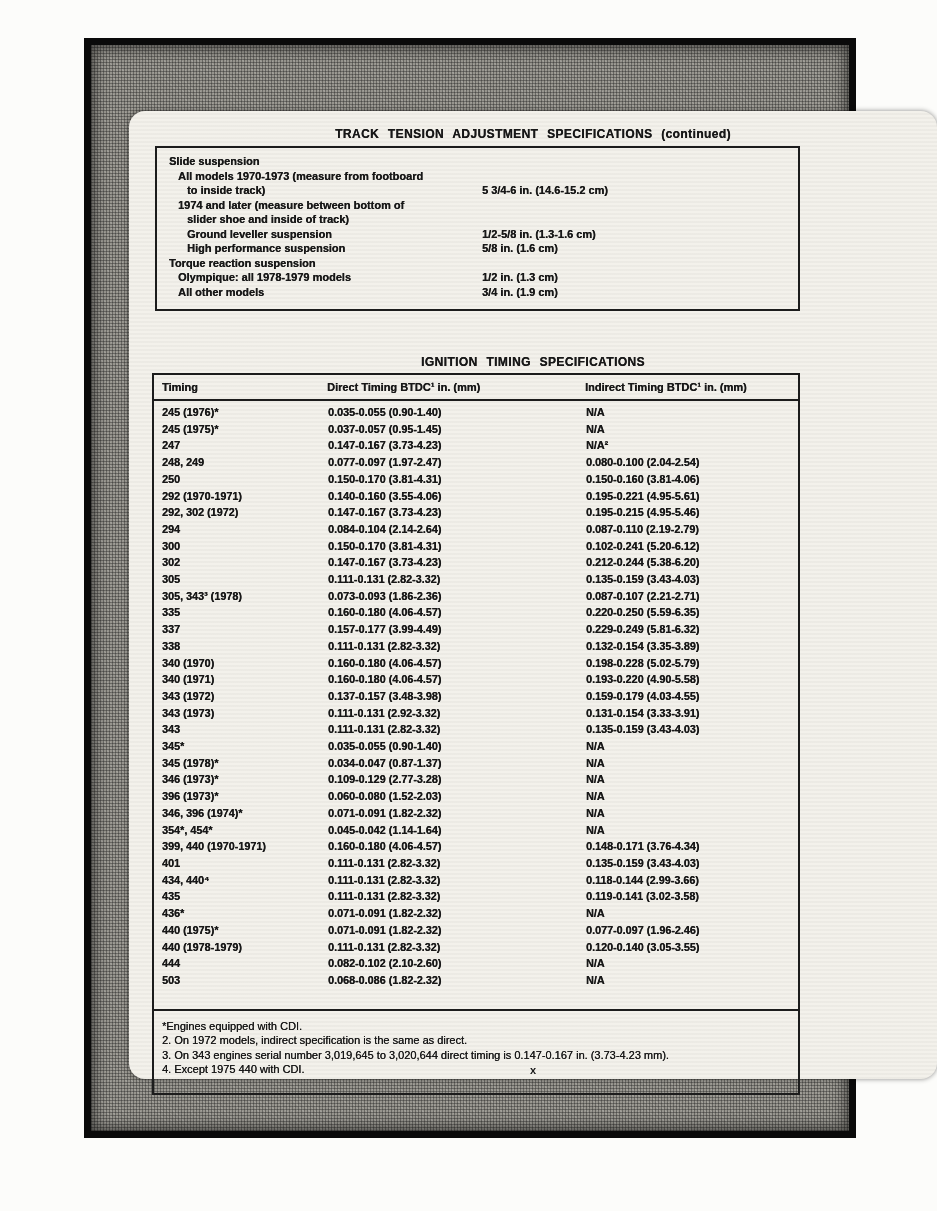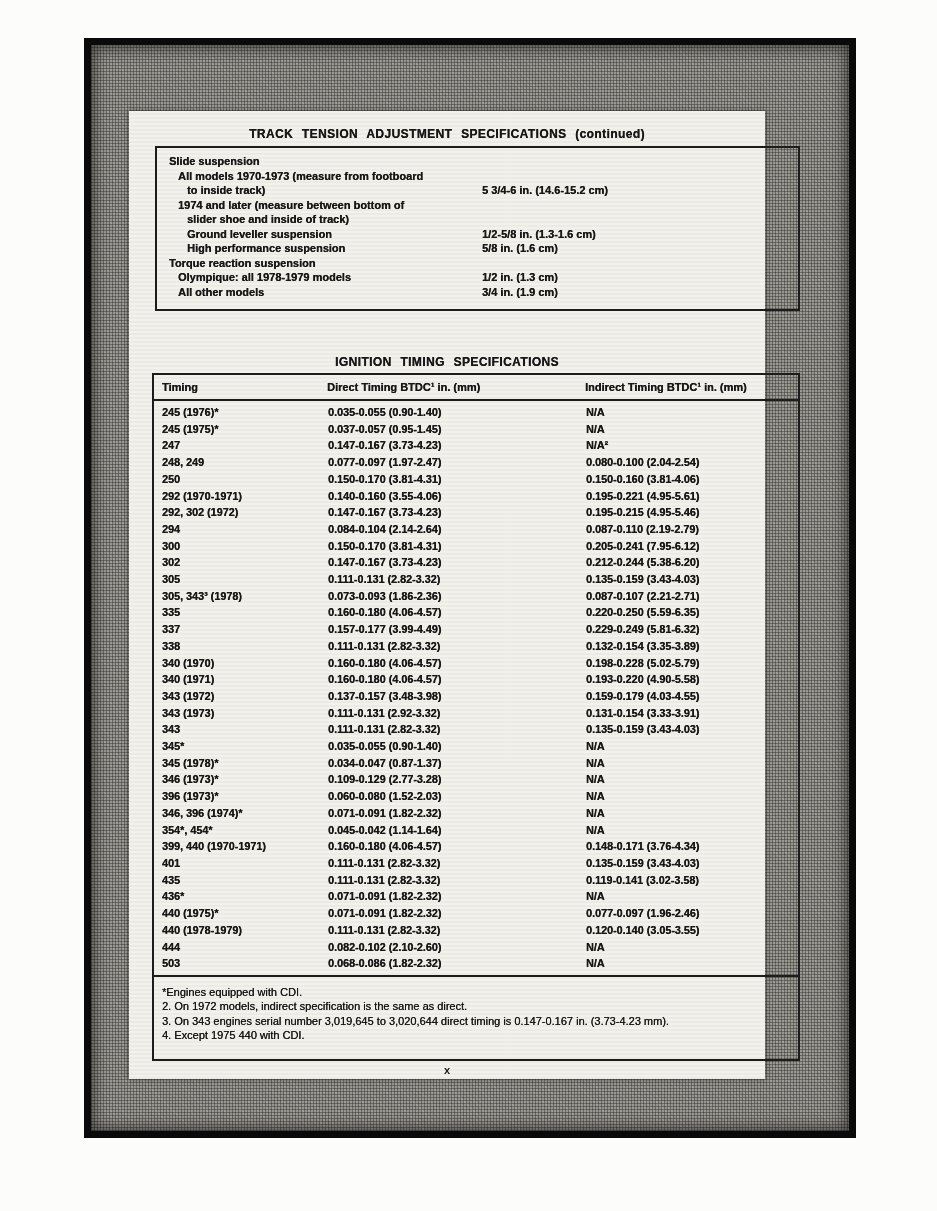--- a/index.html
+++ b/index.html
@@ -23,25 +23,26 @@
       repeating-linear-gradient(90deg, rgba(30,30,30,.38) 0 1px, transparent 1px 3px),
       repeating-linear-gradient(0deg, rgba(30,30,30,.38) 0 1px, transparent 1px 3px),
       repeating-linear-gradient(45deg, rgba(255,255,255,.10) 0 1px, transparent 1px 4px);
     box-shadow: inset 0 0 14px 3px rgba(0,0,0,.55);
   }
 
   
   .page {
     position: absolute;
     left: 38px; top: 66px;
-    width: 636px; height: 968px;
+    width: 808px; height: 968px;
     background-color: #f3f1eb;
     background-image: repeating-linear-gradient(0deg, rgba(110,110,105,.05) 0 2px, transparent 2px 4px);
     box-shadow: 0 0 5px rgba(0,0,0,.45);
     color: #181818;
+    border-radius: 16px;
   }
 
   .section-title {
     text-align: center;
     font-size: 12px;
     font-weight: 700;
     letter-spacing: .4px;
     word-spacing: 5px;
     padding-top: 16px;
     text-shadow: .2px 0 0 currentColor;
@@ -97,21 +98,21 @@
   }
   .ig-table th:first-child, .ig-table td:first-child { padding-left: 8px; }
   .ig-table tbody tr:first-child td { padding-top: 4px; }
   .ig-table td {
     font-size: 10.8px;
     font-weight: 700;
     line-height: 14.7px;
     text-shadow: .2px 0 0 currentColor;
     white-space: nowrap;
   }
-  .ig-table tbody tr:last-child td { padding-bottom: 4px; margin-top: 6px; }
+  .ig-table tbody tr:last-child td { padding-bottom: 21px; margin-top: 6px; }
 
   .footnotes {
     border-top: 2px solid #1c1c1c;
     padding: 8px 10px 16px 8px;
     font-size: 11px;
     font-weight: 400;
     line-height: 14.5px;
     text-shadow: .2px 0 0 currentColor;
   }
 
@@ -200,21 +201,21 @@
               <td>0.195-0.215 (4.95-5.46)</td>
             </tr>
             <tr>
               <td>294</td>
               <td>0.084-0.104 (2.14-2.64)</td>
               <td>0.087-0.110 (2.19-2.79)</td>
             </tr>
             <tr>
               <td>300</td>
               <td>0.150-0.170 (3.81-4.31)</td>
-              <td>0.205-0.241 (7.95-6.12)</td>
+              <td>0.102-0.241 (5.20-6.12)</td>
             </tr>
             <tr>
               <td>302</td>
               <td>0.147-0.167 (3.73-4.23)</td>
               <td>0.212-0.244 (5.38-6.20)</td>
             </tr>
             <tr>
               <td>305</td>
               <td>0.111-0.131 (2.82-3.32)</td>
               <td>0.135-0.159 (3.43-4.03)</td>
@@ -296,20 +297,25 @@
             </tr>
             <tr>
               <td>399, 440 (1970-1971)</td>
               <td>0.160-0.180 (4.06-4.57)</td>
               <td>0.148-0.171 (3.76-4.34)</td>
             </tr>
             <tr>
               <td>401</td>
               <td>0.111-0.131 (2.82-3.32)</td>
               <td>0.135-0.159 (3.43-4.03)</td>
+            </tr>
+            <tr>
+              <td>434, 440⁴</td>
+              <td>0.111-0.131 (2.82-3.32)</td>
+              <td>0.118-0.144 (2.99-3.66)</td>
             </tr>
             <tr>
               <td>435</td>
               <td>0.111-0.131 (2.82-3.32)</td>
               <td>0.119-0.141 (3.02-3.58)</td>
             </tr>
             <tr>
               <td>436*</td>
               <td>0.071-0.091 (1.82-2.32)</td>
               <td>N/A</td>

